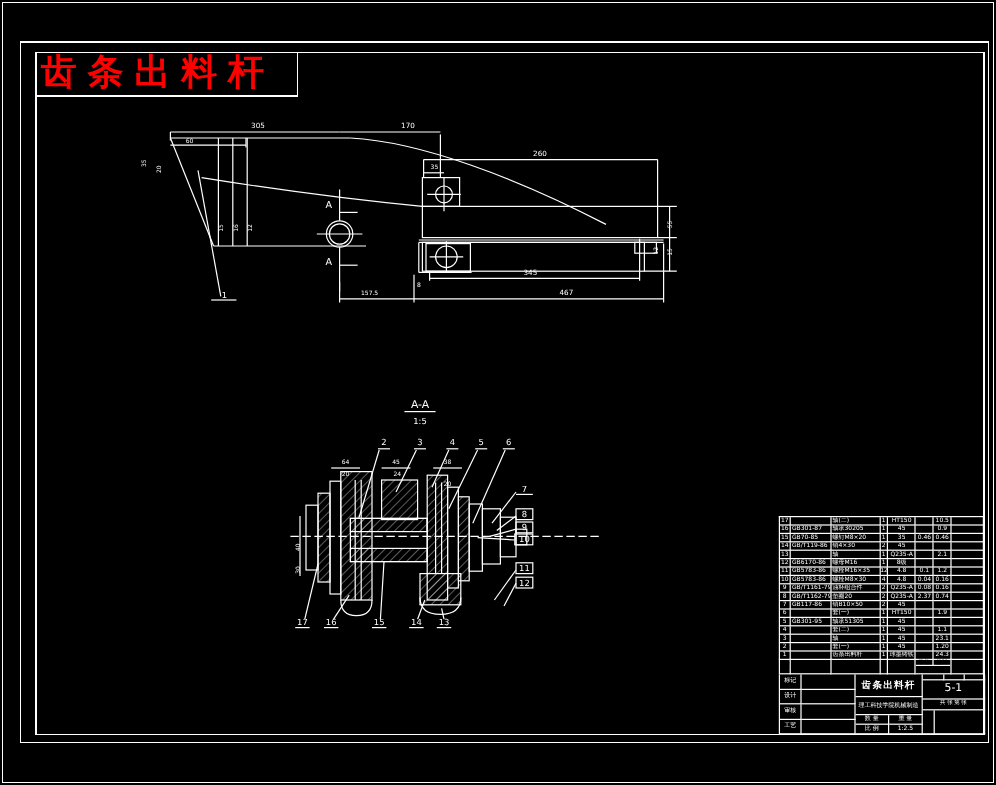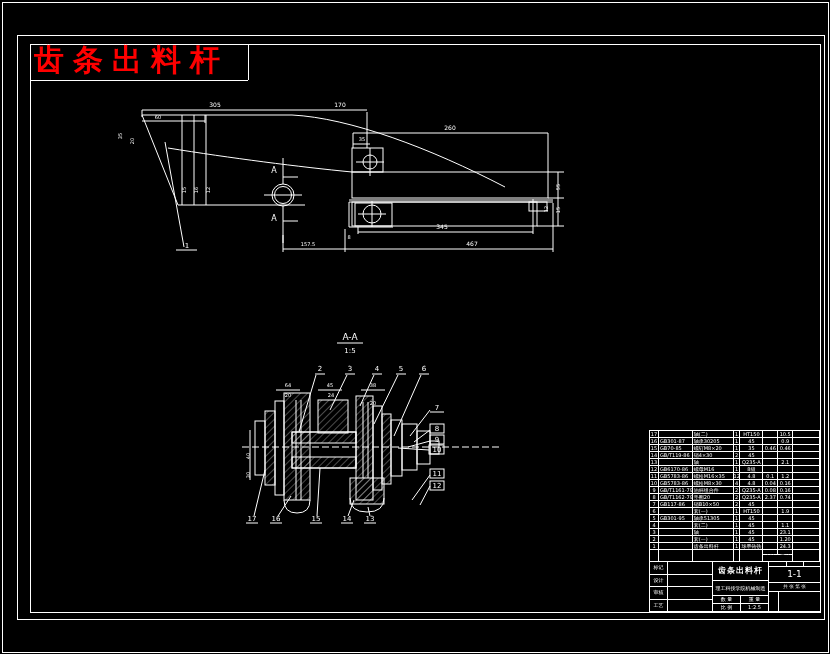--- a/index.html
+++ b/index.html
@@ -470,19 +470,19 @@
     <div class="cell" style="left:63px;top:0;width:56px;height:19px;font-size:8px;font-weight:bold;line-height:18px;text-align:center;letter-spacing:1px;">齿条出料杆</div>
     <div class="cell" style="left:63px;top:19px;width:56px;height:15px;font-size:5px;line-height:14px;text-align:center;">理工科技学院机械制造044</div>
     <div class="cell lbl" style="left:63px;top:34px;width:28px;height:8px;line-height:7px;">数 量</div>
     <div class="cell lbl" style="left:91px;top:34px;width:28px;height:8px;line-height:7px;">重 量</div>
     <div class="cell lbl" style="left:63px;top:42px;width:28px;height:8px;line-height:7px;">比 例</div>
     <div class="cell lbl" style="left:91px;top:42px;width:28px;height:8px;line-height:7px;">1:2.5</div>
 
     <div class="cell" style="left:119px;top:0;width:18px;height:5px;"></div>
     <div class="cell" style="left:137px;top:0;width:17px;height:5px;"></div>
     <div class="cell" style="left:154px;top:0;width:17px;height:5px;"></div>
-    <div class="cell" style="left:119px;top:5px;width:52px;height:16px;font-size:9px;line-height:15px;text-align:center;">1-1</div>
+    <div class="cell" style="left:119px;top:5px;width:52px;height:16px;font-size:9px;line-height:15px;text-align:center;">5-1</div>
     <div class="cell lbl" style="left:119px;top:21px;width:52px;height:9px;line-height:8px;font-size:4.5px;">共 张 第 张</div>
     <div class="cell" style="left:119px;top:30px;width:10px;height:20px;"></div>
     <div class="cell" style="left:129px;top:30px;width:42px;height:20px;"></div>
   </div>
 
 </div>
 
 </body></html>

